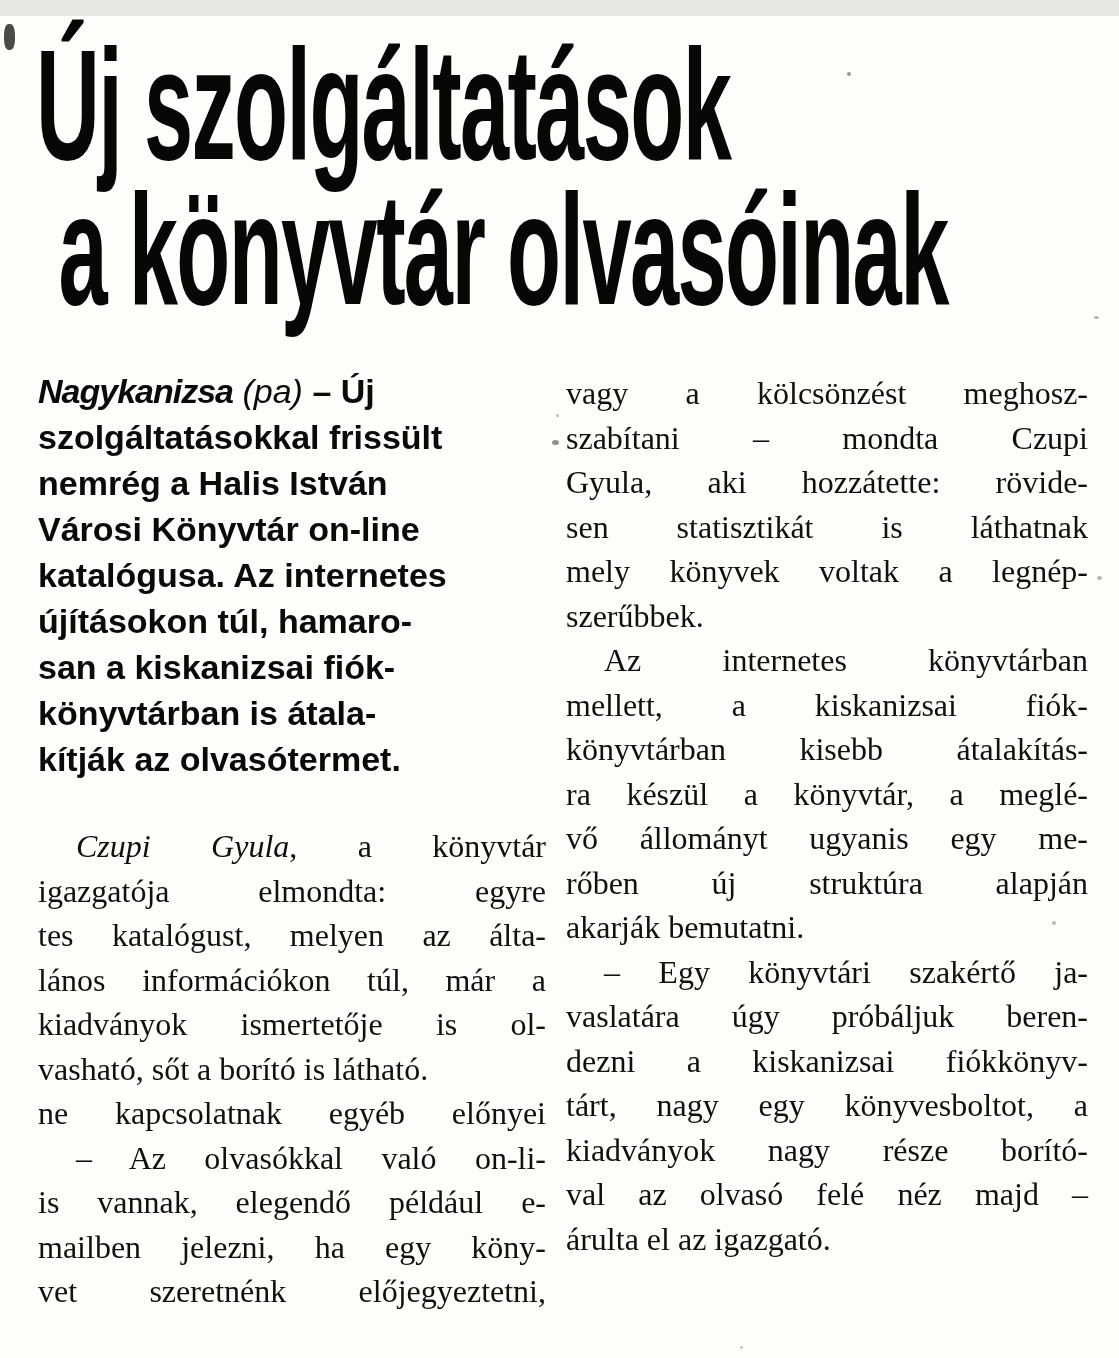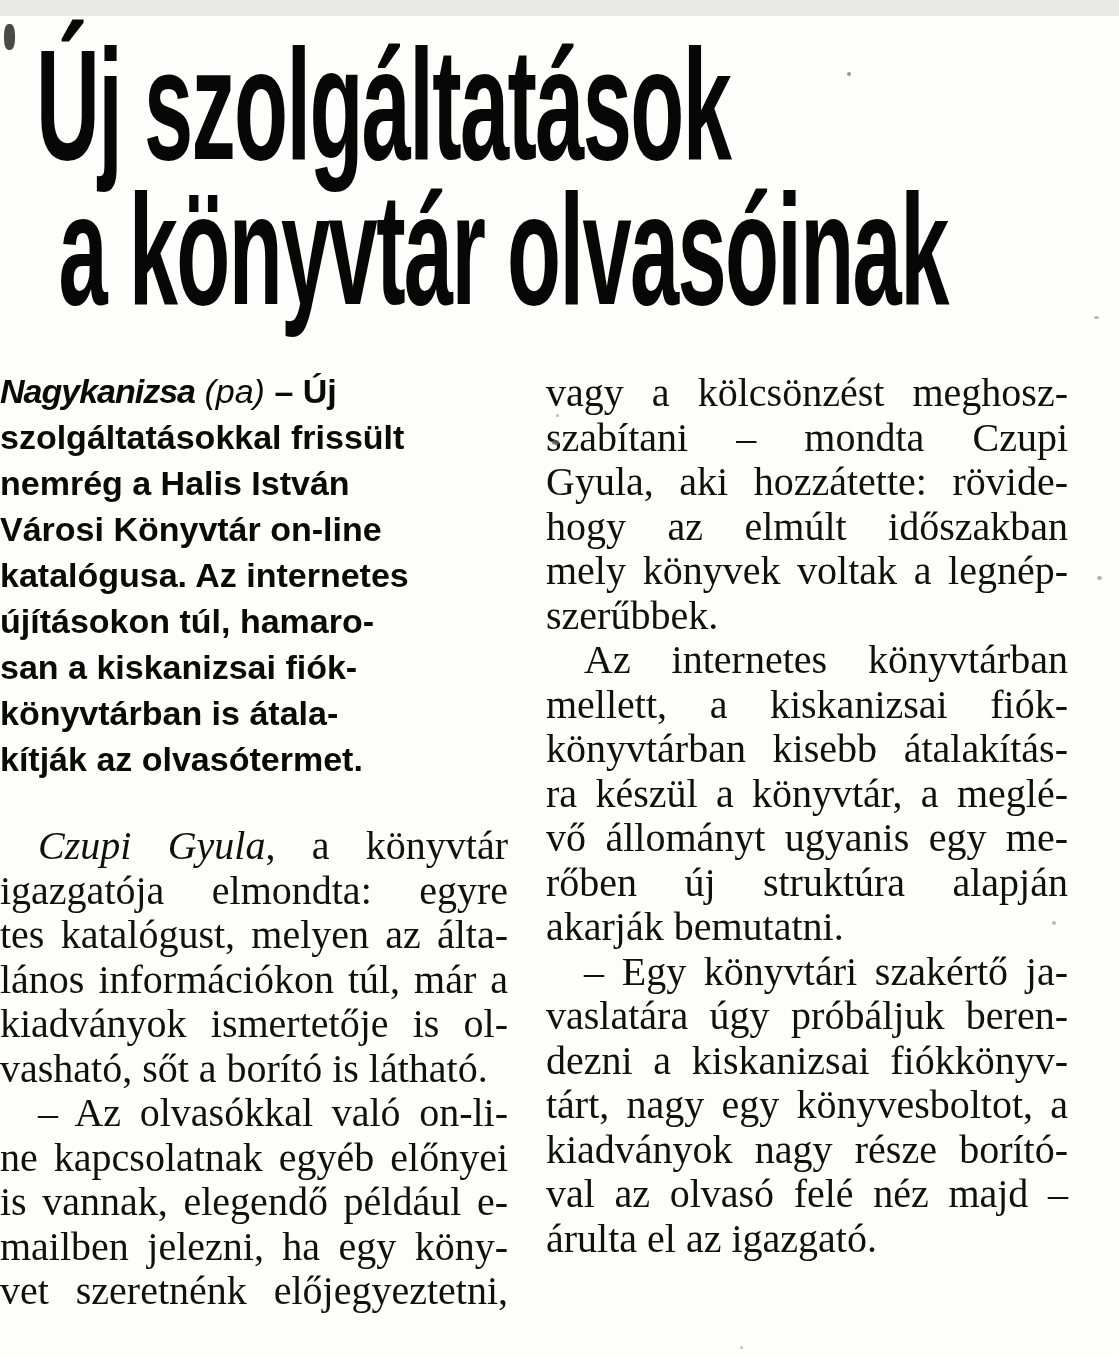--- a/index.html
+++ b/index.html
@@ -24,40 +24,41 @@
     transform:scaleX(0.56);
     transform-origin:0 0;
     white-space:nowrap;
     height:292px;
   }
   .hl{display:block;}
   .hl2{text-indent:40px;}
   
   .cols{
     display:flex;
-    gap:38px;
+    gap:20px;
+    padding-left:38px;
     margin-top:44px;
   }
   .col-left{width:508px;flex:none;}
   .col-right{width:522px;flex:none;padding-top:3px;}
   
   .lead{
     font-family:"Liberation Sans", sans-serif;
     font-weight:700;
     font-size:34px;
     line-height:46px;
     color:#0a0a0a;
   }
   .lead-line{text-align:left;}
   .dateline{font-style:italic;font-weight:700;letter-spacing:-1px;}
   .credit{font-style:italic;font-weight:400;}
   
   .bodytext{margin-top:42px;}
   .bline{
-    font-size:40px;
+    font-size:32px;
     line-height:44.5px;
     text-align:justify;
     text-align-last:justify;
     color:#101010;
   }
   .pend{text-align-last:left;}
   .pstart{text-indent:38px;}
   .speaker{font-style:italic;}
   
   .noise i{position:absolute;display:block;border-radius:50%;background:#6b6b68;}
@@ -107,34 +108,34 @@
 
       <div class="bodytext">
         <div class="bline pstart">
           <span class="speaker">Czupi Gyula</span><span>, a könyvtár</span>
         </div>
         <div class="bline">igazgatója elmondta: egyre</div>
         <div class="bline">tes katalógust, melyen az álta-</div>
         <div class="bline">lános információkon túl, már a</div>
         <div class="bline">kiadványok ismertetője is ol-</div>
         <div class="bline pend">vasható, sőt a borító is látható.</div>
+        <div class="bline">ne kapcsolatnak egyéb előnyei</div>
         <div class="bline pstart">– Az olvasókkal való on-li-</div>
-        <div class="bline">ne kapcsolatnak egyéb előnyei</div>
         <div class="bline">is vannak, elegendő például e-</div>
         <div class="bline">mailben jelezni, ha egy köny-</div>
         <div class="bline">vet szeretnénk előjegyeztetni,</div>
       </div>
 
     </div>
 
     <div class="col-right">
       <div class="bline">vagy a kölcsönzést meghosz-</div>
       <div class="bline">szabítani – mondta Czupi</div>
       <div class="bline">Gyula, aki hozzátette: rövide-</div>
-      <div class="bline">hogy az elmúlt időszakban</div>
+      <div class="bline">sen statisztikát is láthatnak</div>
       <div class="bline">mely könyvek voltak a legnép-</div>
       <div class="bline pend">szerűbbek.</div>
       <div class="bline pstart">Az internetes könyvtárban</div>
       <div class="bline">mellett, a kiskanizsai fiók-</div>
       <div class="bline">könyvtárban kisebb átalakítás-</div>
       <div class="bline">ra készül a könyvtár, a meglé-</div>
       <div class="bline">vő állományt ugyanis egy me-</div>
       <div class="bline">rőben új struktúra alapján</div>
       <div class="bline pend">akarják bemutatni.</div>
       <div class="bline pstart">– Egy könyvtári szakértő ja-</div>

